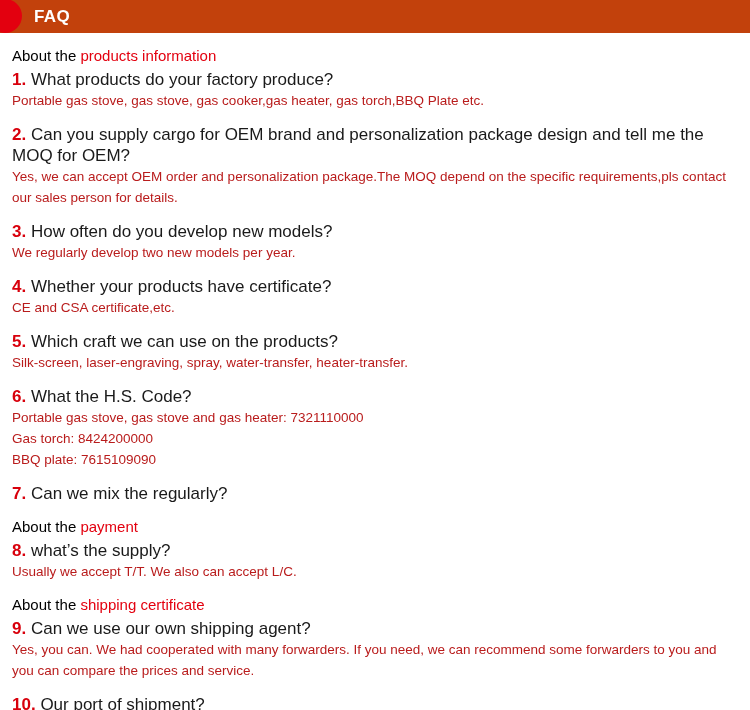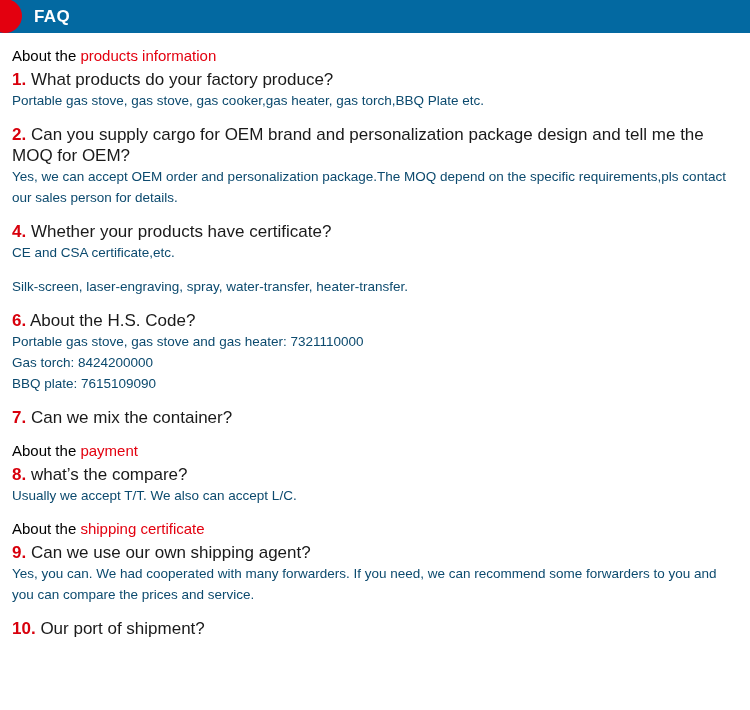--- a/index.html
+++ b/index.html
@@ -13,21 +13,21 @@
     font-family: "Liberation Sans", sans-serif;
     color: #000000;
     overflow: hidden;
   }
 
   
   .faq-header {
     position: relative;
     width: 750px;
     height: 33px;
-    background: #0369a1;
+    background: #c2410c;
     overflow: hidden;
   }
   .faq-header .red-dot {
     position: absolute;
     left: -12px;
     top: -1px;
     width: 34px;
     height: 34px;
     background: #e3000f;
     border-radius: 50%;
@@ -72,21 +72,21 @@
     line-height: 21px;
     color: #1a1a1a;
   }
   .question .qnum {
     color: #d8000c;
     font-weight: bold;
   }
   .answer-line {
     font-size: 13.5px;
     line-height: 21px;
-    color: #0c4a6e;
+    color: #b91c1c;
   }
 </style>
 </head>
 <body>
 
 <div class="faq-header">
   <div class="red-dot"></div>
   <div class="faq-title">FAQ</div>
 </div>
 
@@ -94,38 +94,43 @@
     <div class="section-heading"><span>About the </span><span class="accent">products information</span></div>
     <div class="qa-block">
       <div class="question"><span class="qnum">1.</span> <span>What products do your factory produce?</span></div>
       <div class="answer-line">Portable gas stove, gas stove, gas cooker,gas heater, gas torch,BBQ Plate etc.</div>
     </div>
     <div class="qa-block">
       <div class="question"><span class="qnum">2.</span> <span>Can you supply cargo for OEM brand and personalization package design and tell me the MOQ for OEM?</span></div>
       <div class="answer-line">Yes, we can accept OEM order and personalization package.The MOQ depend on the specific requirements,pls contact our sales person for details.</div>
     </div>
     <div class="qa-block">
+      <div class="question"><span class="qnum">3.</span> <span>How often do you develop new models?</span></div>
+      <div class="answer-line">We regularly develop two new models per year.</div>
+    </div>
+    <div class="qa-block">
       <div class="question"><span class="qnum">4.</span> <span>Whether your products have certificate?</span></div>
       <div class="answer-line">CE and CSA certificate,etc.</div>
     </div>
     <div class="qa-block">
+      <div class="question"><span class="qnum">5.</span> <span>Which craft we can use on the products?</span></div>
       <div class="answer-line">Silk-screen, laser-engraving, spray, water-transfer, heater-transfer.</div>
     </div>
     <div class="qa-block">
-      <div class="question"><span class="qnum">6.</span> <span>About the H.S. Code?</span></div>
+      <div class="question"><span class="qnum">6.</span> <span>What the H.S. Code?</span></div>
       <div class="answer-line">Portable gas stove, gas stove and gas heater: 7321110000</div>
       <div class="answer-line">Gas torch: 8424200000</div>
       <div class="answer-line">BBQ plate: 7615109090</div>
     </div>
     <div class="qa-block">
-      <div class="question"><span class="qnum">7.</span> <span>Can we mix the container?</span></div>
+      <div class="question"><span class="qnum">7.</span> <span>Can we mix the regularly?</span></div>
     </div>
     <div class="section-heading"><span>About the </span><span class="accent">payment</span></div>
     <div class="qa-block">
-      <div class="question"><span class="qnum">8.</span> <span>what’s the compare?</span></div>
+      <div class="question"><span class="qnum">8.</span> <span>what’s the supply?</span></div>
       <div class="answer-line">Usually we accept T/T. We also can accept L/C.</div>
     </div>
     <div class="section-heading"><span>About the </span><span class="accent">shipping certificate</span></div>
     <div class="qa-block">
       <div class="question"><span class="qnum">9.</span> <span>Can we use our own shipping agent?</span></div>
       <div class="answer-line">Yes, you can. We had cooperated with many forwarders. If you need, we can recommend some forwarders to you and you can compare the prices and service.</div>
     </div>
     <div class="qa-block">
       <div class="question"><span class="qnum">10.</span> <span>Our port of shipment?</span></div>
     </div>

